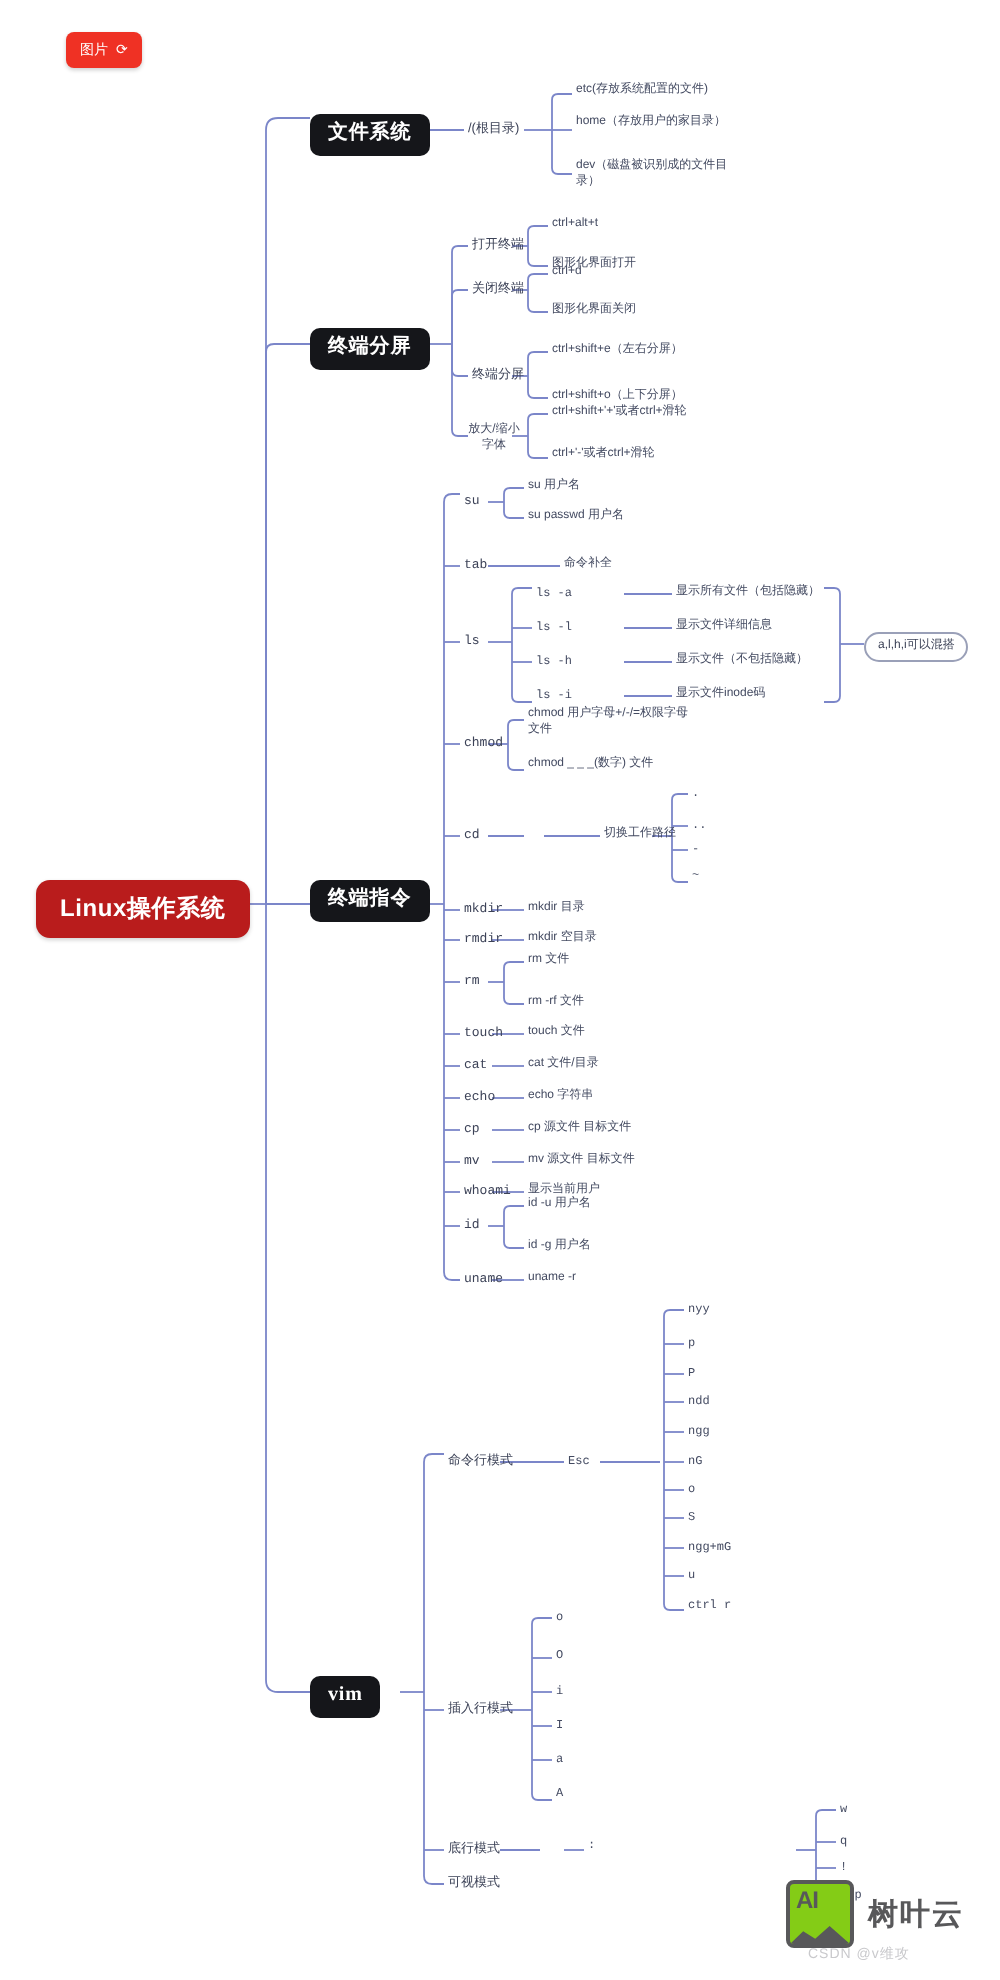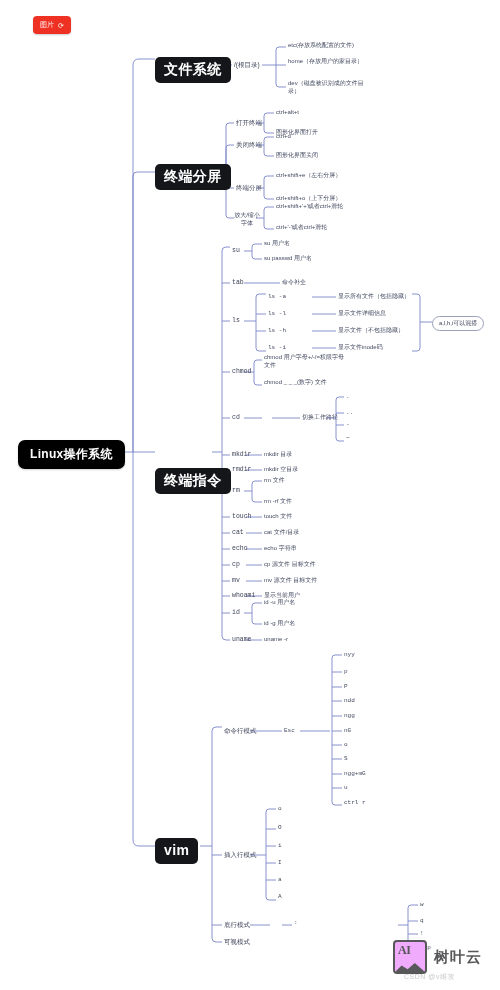--- a/index.html
+++ b/index.html
@@ -23,39 +23,40 @@
     pointer-events: none;
   }
   .node {
     position: absolute;
     white-space: nowrap;
     line-height: 1.25;
   }
 
   
   .root-node {
-    background: #000000;
+    background: #b91c1c;
     color: #ffffff;
     font-weight: bold;
     font-size: 12px;
     border-radius: 7px;
     padding: 7px 12px;
     letter-spacing: 0.3px;
     box-shadow: 0 1px 2px rgba(0,0,0,0.18);
   }
 
   
   .l1-node {
     background: #15161a;
     color: #ffffff;
     font-weight: bold;
-    font-size: 14px;
+    font-size: 10px;
     border-radius: 5px;
     padding: 4px 9px;
     letter-spacing: 0.4px;
+    font-family: Liberation Serif, serif;
   }
 
   
   .l2-node {
     font-size: 6.5px;
     color: #3c4257;
   }
   
   .l3-node {
     font-size: 6px;
@@ -107,22 +108,21 @@
     display: flex;
     align-items: center;
     gap: 7px;
   }
   .wm-icon {
     width: 30px; height: 30px;
     border: 2.5px solid #58585a;
     border-radius: 4px;
     position: relative;
     overflow: hidden;
-    background: #f0abfc;
-    font-family: Liberation Serif, serif;
+    background: #84cc16;
   }
   .wm-icon .ai {
     position: absolute;
     left: 3px; top: 1px;
     font-size: 12px;
     font-weight: bold;
     color: #58585a;
     letter-spacing: -0.5px;
   }
   .wm-icon .mount {
@@ -310,21 +310,21 @@
 
   <div class="badge-red">
     <span>图片</span>
     <span class="glyph">⟳</span>
   </div>
 
   <div class="node root-node" style="left:18px; top:440px;">Linux操作系统</div>
 
   <div class="node l1-node" style="left:155px; top:57px;">文件系统</div>
   <div class="node l1-node" style="left:155px; top:164px;">终端分屏</div>
-  <div class="node l1-node" style="left:155px; top:468px;">终端指令</div>
+  <div class="node l1-node" style="left:155px; top:440px;">终端指令</div>
   <div class="node l1-node" style="left:155px; top:838px;">vim</div>
 
   <div class="node l2-node" style="left:234px; top:61px;">/(根目录)</div>
   <div class="node l3-node" style="left:288px; top:42px;">etc(存放系统配置的文件)</div>
   <div class="node l3-node" style="left:288px; top:58px;">home（存放用户的家目录）</div>
   <div class="node l3-node" style="left:288px; top:80px;">dev（磁盘被识别成的文件目录）</div>
 
   <div class="node l2-node" style="left:236px; top:119px;">打开终端</div>
   <div class="node l3-node" style="left:276px; top:109px;">ctrl+alt+t</div>
   <div class="node l3-node" style="left:276px; top:129px;">图形化界面打开</div>

